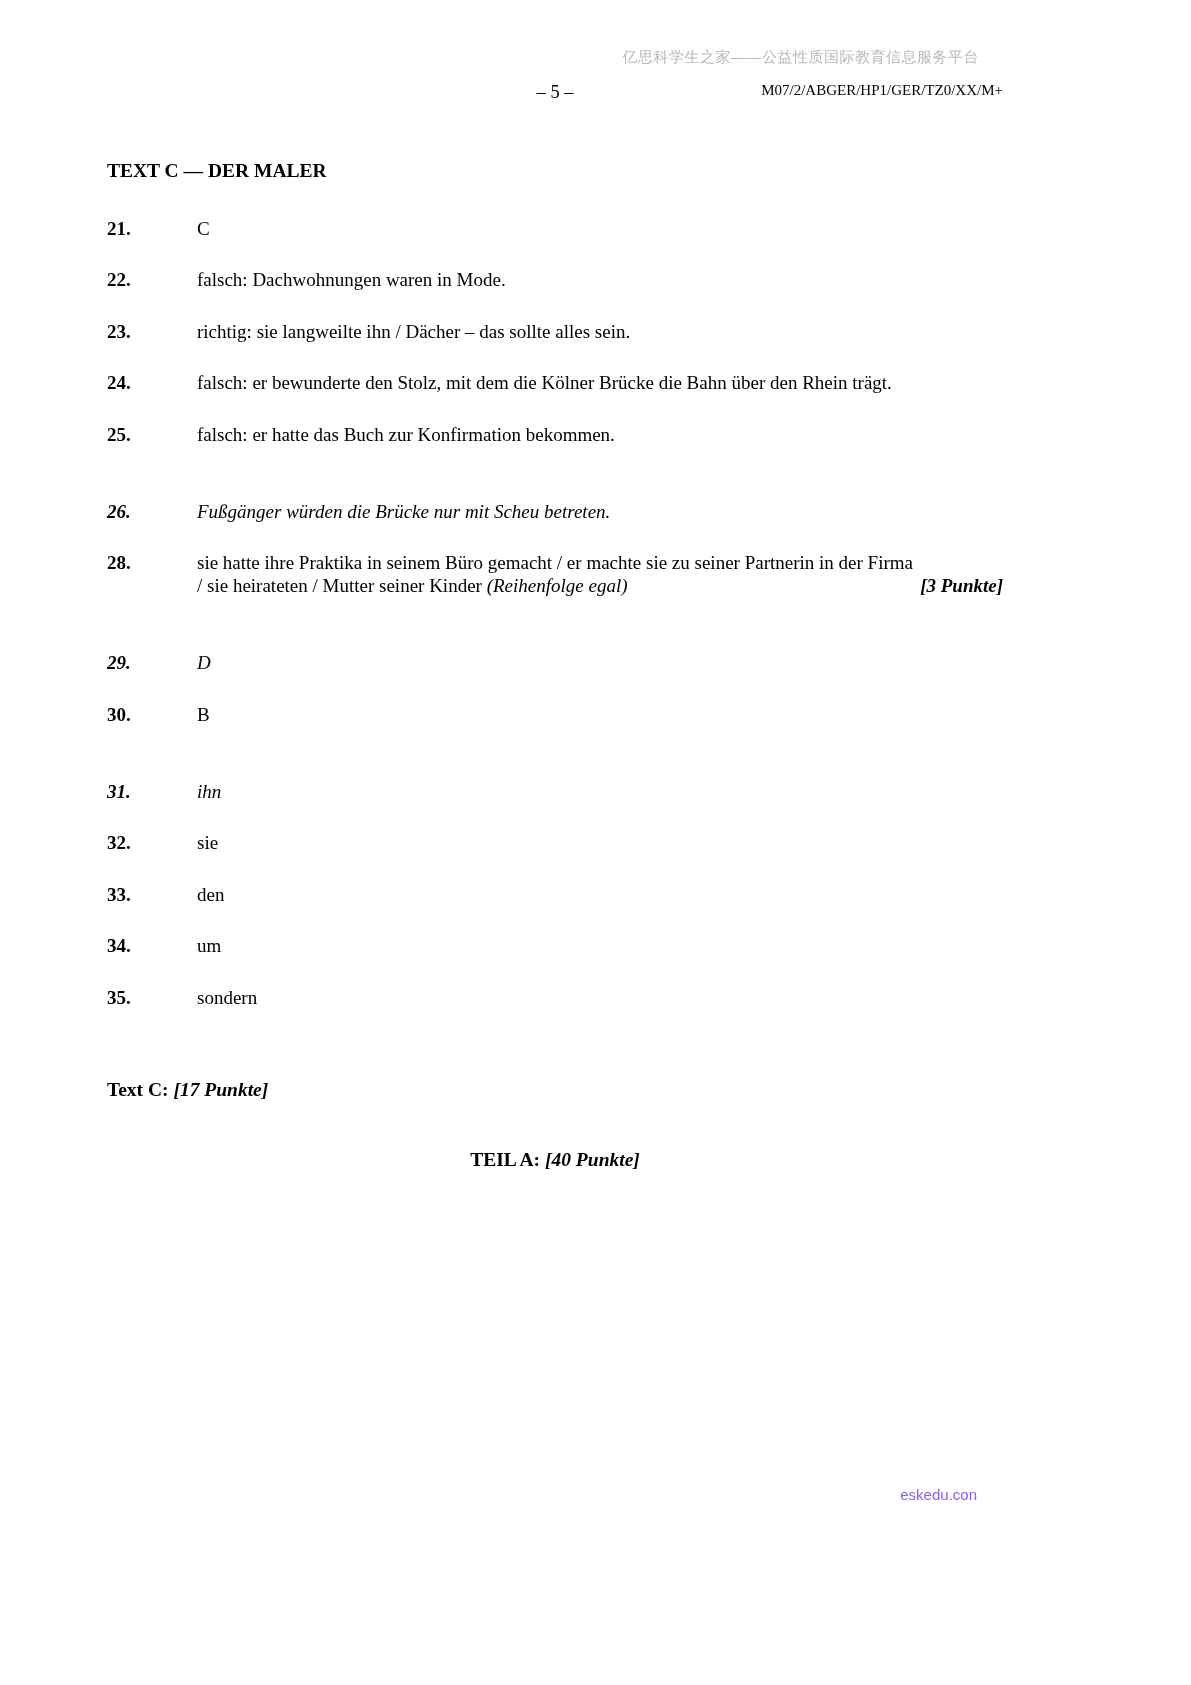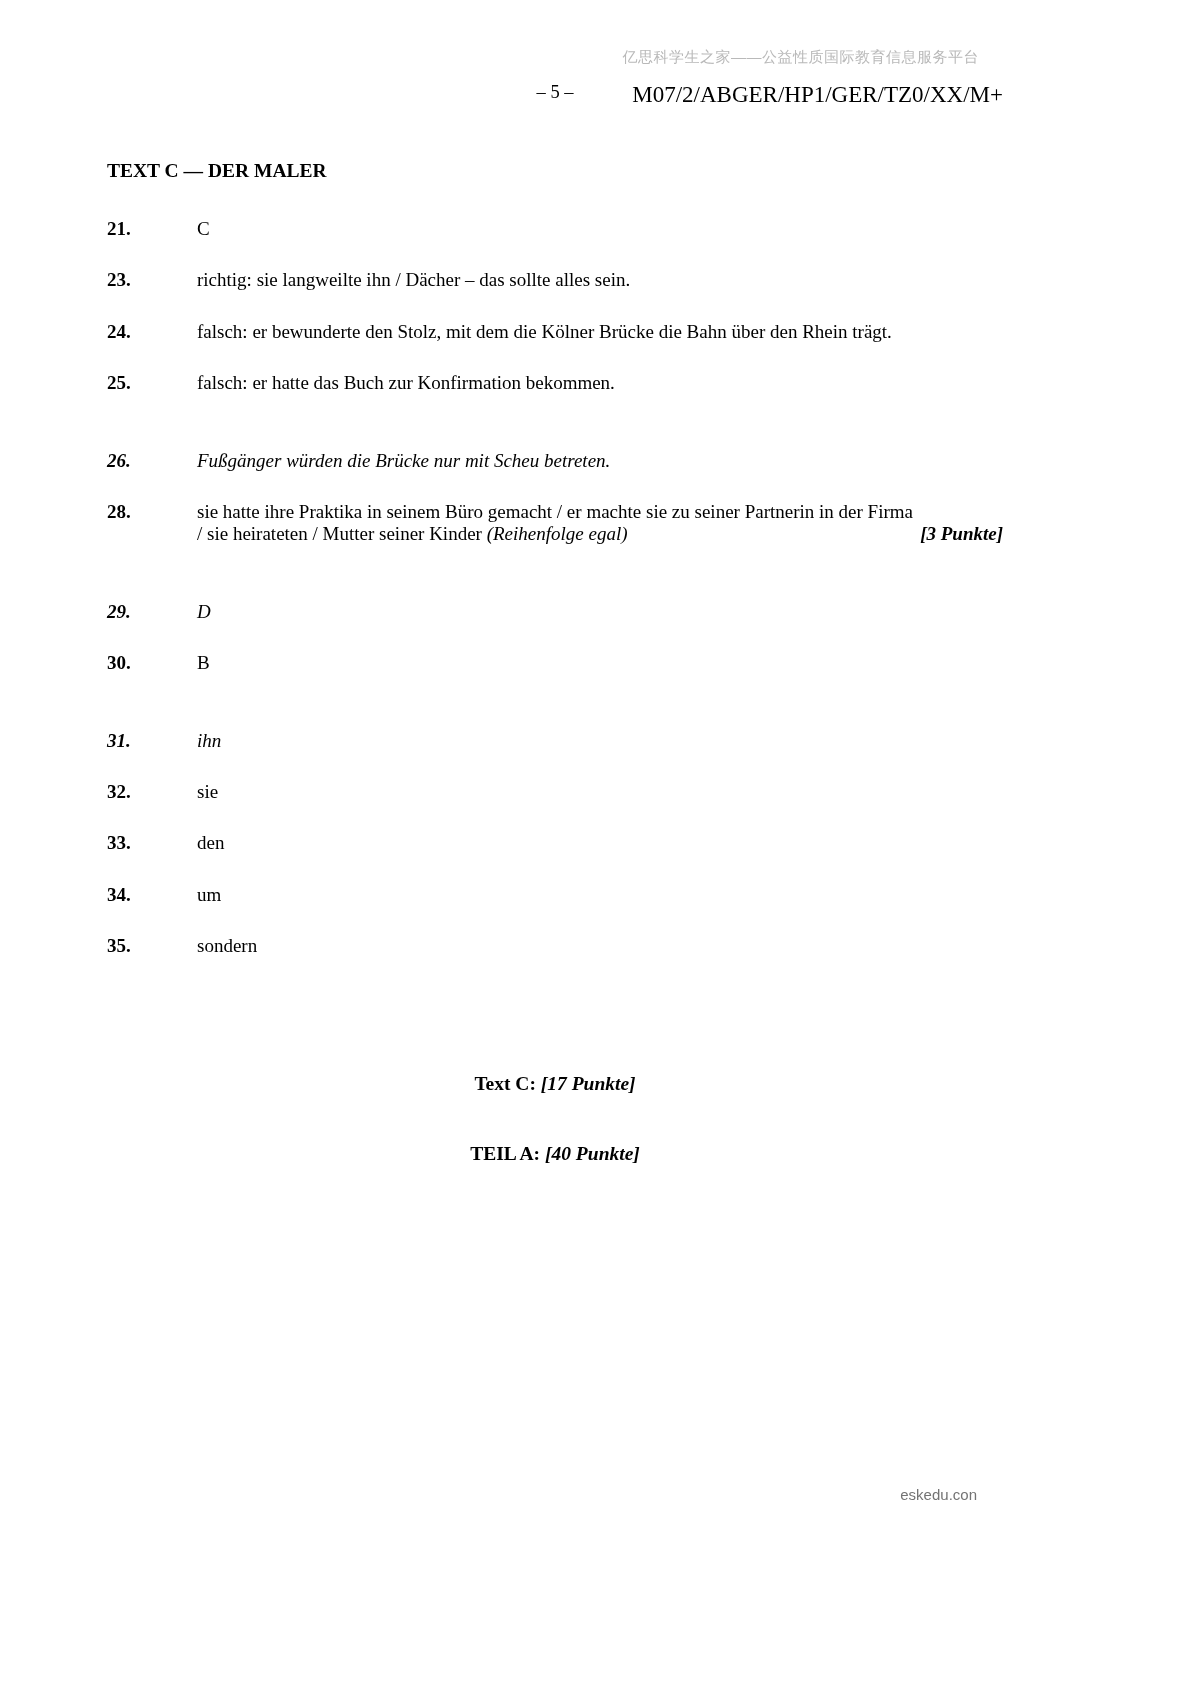--- a/index.html
+++ b/index.html
@@ -31,21 +31,21 @@
     height: 24px;
   }
   .page-num {
     text-align: center;
     font-size: 18.5px;
   }
   .doc-code {
     position: absolute;
     right: 0;
     top: 0;
-    font-size: 23px;
+    font-size: 15px;
   }
   .content {
     position: absolute;
     top: 160px;
     left: 107px;
     right: 188px;
     display: flex;
     flex-direction: column;
   }
   .title {
@@ -72,37 +72,37 @@
     align-items: baseline;
   }
   .italic { font-style: italic; }
   .points {
     font-weight: bold;
     font-style: italic;
     white-space: nowrap;
     margin-left: 20px;
   }
   .totals-textc {
-    margin-top: 86px;
-    text-align: center;
+    margin-top: 41px;
+    text-align: left;
     font-weight: bold;
     font-size: 19.5px;
   }
   .totals-textc .pts, .teil-a .pts { font-style: italic; }
   .teil-a {
     margin-top: 48px;
     text-align: center;
     font-weight: bold;
     font-size: 19.5px;
   }
   .watermark-bottom {
     position: absolute;
     right: 214px;
     bottom: 182px;
-    color: #737373;
+    color: #8b5cf6;
     font-family: "Liberation Sans", sans-serif;
     font-size: 15px;
   }
 </style>
 </head>
 <body>
 
 <div class="page">
 
   <div class="watermark-top">亿思科学生之家——公益性质国际教育信息服务平台</div>
@@ -112,20 +112,24 @@
     <div class="doc-code">M07/2/ABGER/HP1/GER/TZ0/XX/M+</div>
   </div>
 
   <div class="content">
 
     <div class="title">TEXT C — DER MALER</div>
 
     <div class="item">
       <span class="num">21.</span>
       <span class="txt">C</span>
+    </div>
+    <div class="item">
+      <span class="num">22.</span>
+      <span class="txt">falsch: Dachwohnungen waren in Mode.</span>
     </div>
     <div class="item">
       <span class="num">23.</span>
       <span class="txt">richtig: sie langweilte ihn / Dächer – das sollte alles sein.</span>
     </div>
     <div class="item">
       <span class="num">24.</span>
       <span class="txt">falsch: er bewunderte den Stolz, mit dem die Kölner Brücke die Bahn über den Rhein trägt.</span>
     </div>
     <div class="item">

